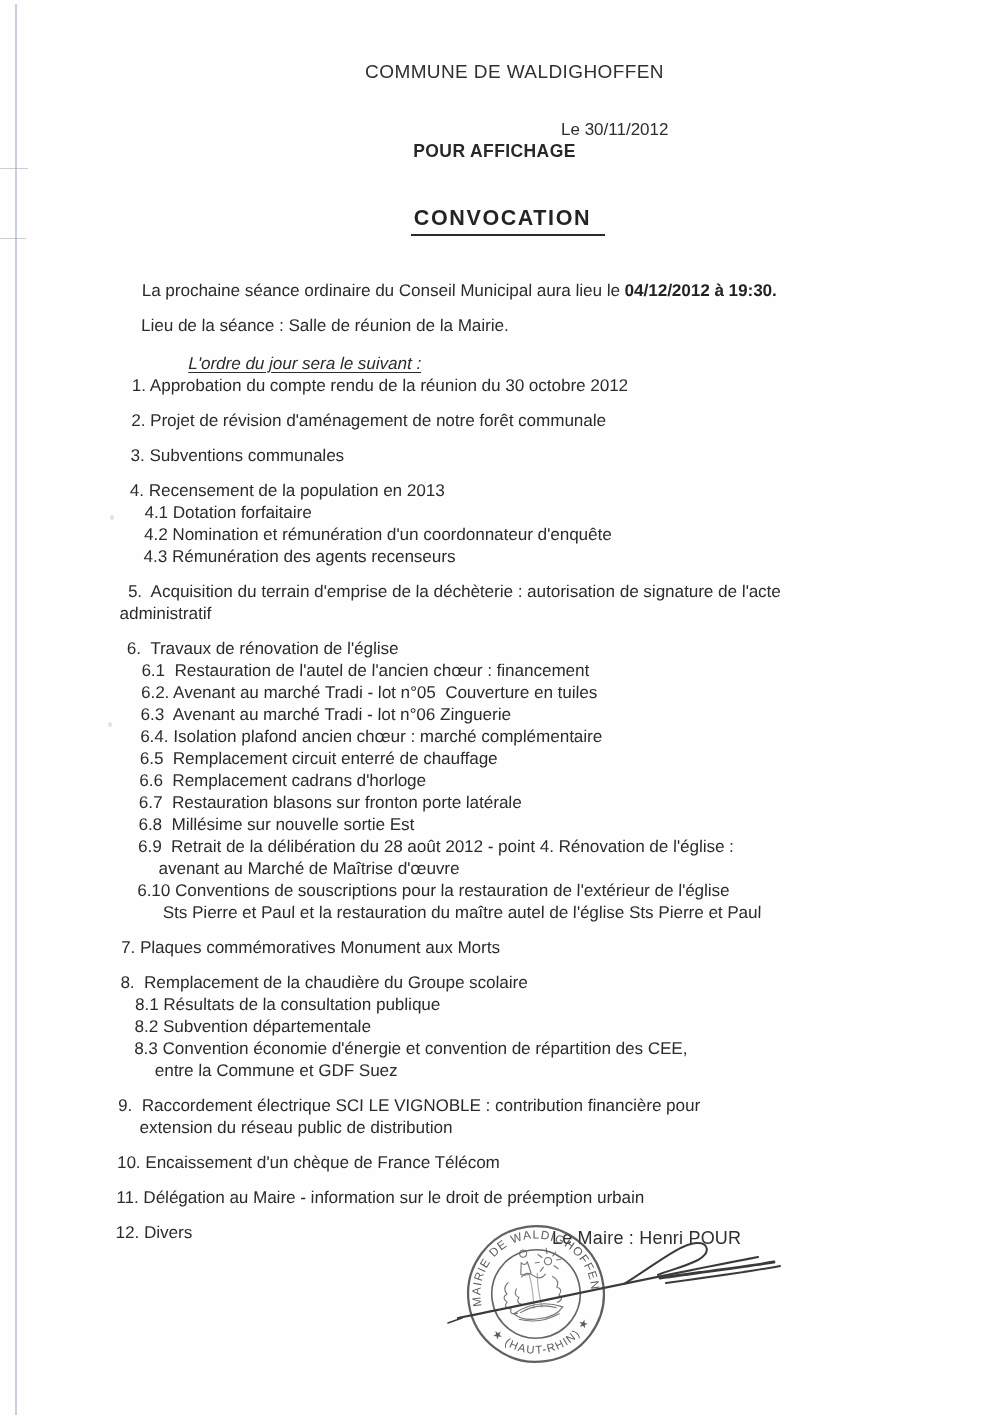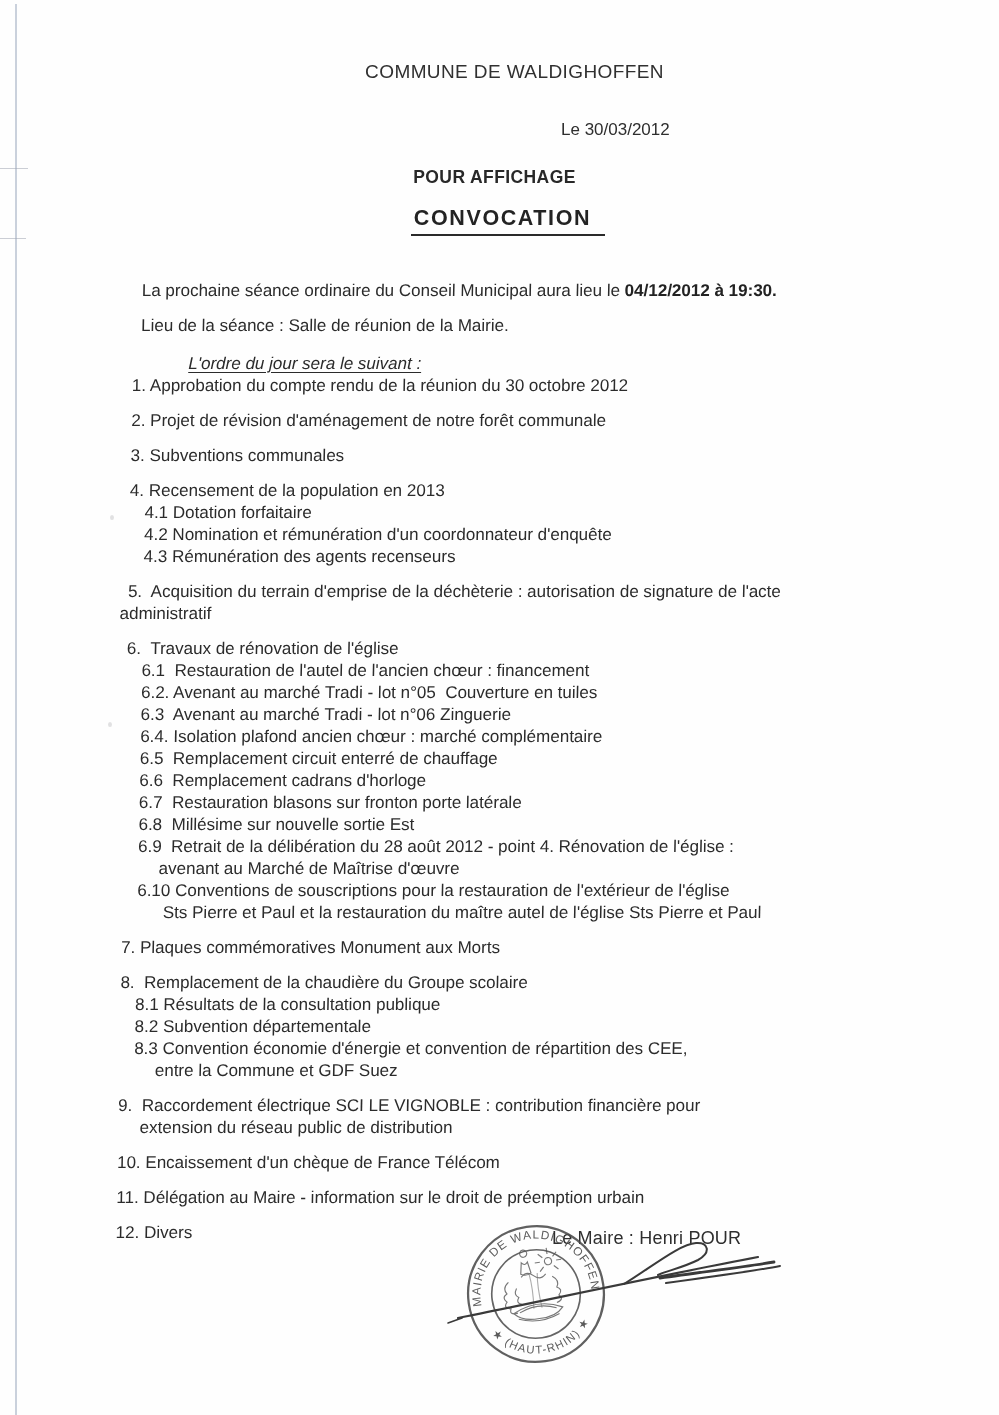--- a/index.html
+++ b/index.html
@@ -18,21 +18,21 @@
   .scan-tick{position:absolute;left:0;height:1px;background:rgba(160,165,178,.55);}
   .scan-dot{position:absolute;width:4px;height:5px;background:rgba(150,150,155,.28);border-radius:50%;}
 
   
   .commune{
     position:absolute;top:61px;left:30px;width:969px;
     text-align:center;font-size:19px;letter-spacing:.4px;color:#303030;
   }
   .dateline{position:absolute;top:120px;left:561px;font-size:17px;color:#2e2e2e;}
   .affichage{
-    position:absolute;top:167px;left:18px;width:953px;
+    position:absolute;top:141px;left:18px;width:953px;
     text-align:center;font-size:17.5px;font-weight:bold;letter-spacing:.4px;color:#282828;
   }
   .convocation-wrap{position:absolute;top:206px;left:18px;width:980px;text-align:center;}
   .convocation{
     display:inline-block;font-size:21.5px;font-weight:bold;letter-spacing:1.6px;color:#232323;
     border-bottom:2.5px solid #2a2a2a;padding:0 14px 3px 3px;text-align:center;
   }
 
   
   .content{
@@ -69,21 +69,21 @@
 
 <div class="page">
 
   <div class="scan-vline"></div>
   <div class="scan-tick" style="top:168px;width:28px;"></div>
   <div class="scan-tick" style="top:238px;width:26px;"></div>
   <div class="scan-dot" style="left:110px;top:515px;"></div>
   <div class="scan-dot" style="left:108px;top:722px;"></div>
 
   <div class="commune">COMMUNE DE WALDIGHOFFEN</div>
-  <div class="dateline">Le 30/03/2012</div>
+  <div class="dateline">Le 30/11/2012</div>
   <div class="affichage">POUR AFFICHAGE</div>
   <div class="convocation-wrap">
     <span class="convocation">CONVOCATION</span>
   </div>
 
   <div class="content">
     <p class="intro-p"><span>La prochaine séance ordinaire du Conseil Municipal aura lieu le </span><b>04/12/2012 à 19:30.</b></p>
     <p class="intro-p">Lieu de la séance : Salle de réunion de la Mairie.</p>
     <div class="agenda-heading">
       <span>L'ordre du jour sera le suivant :</span>

